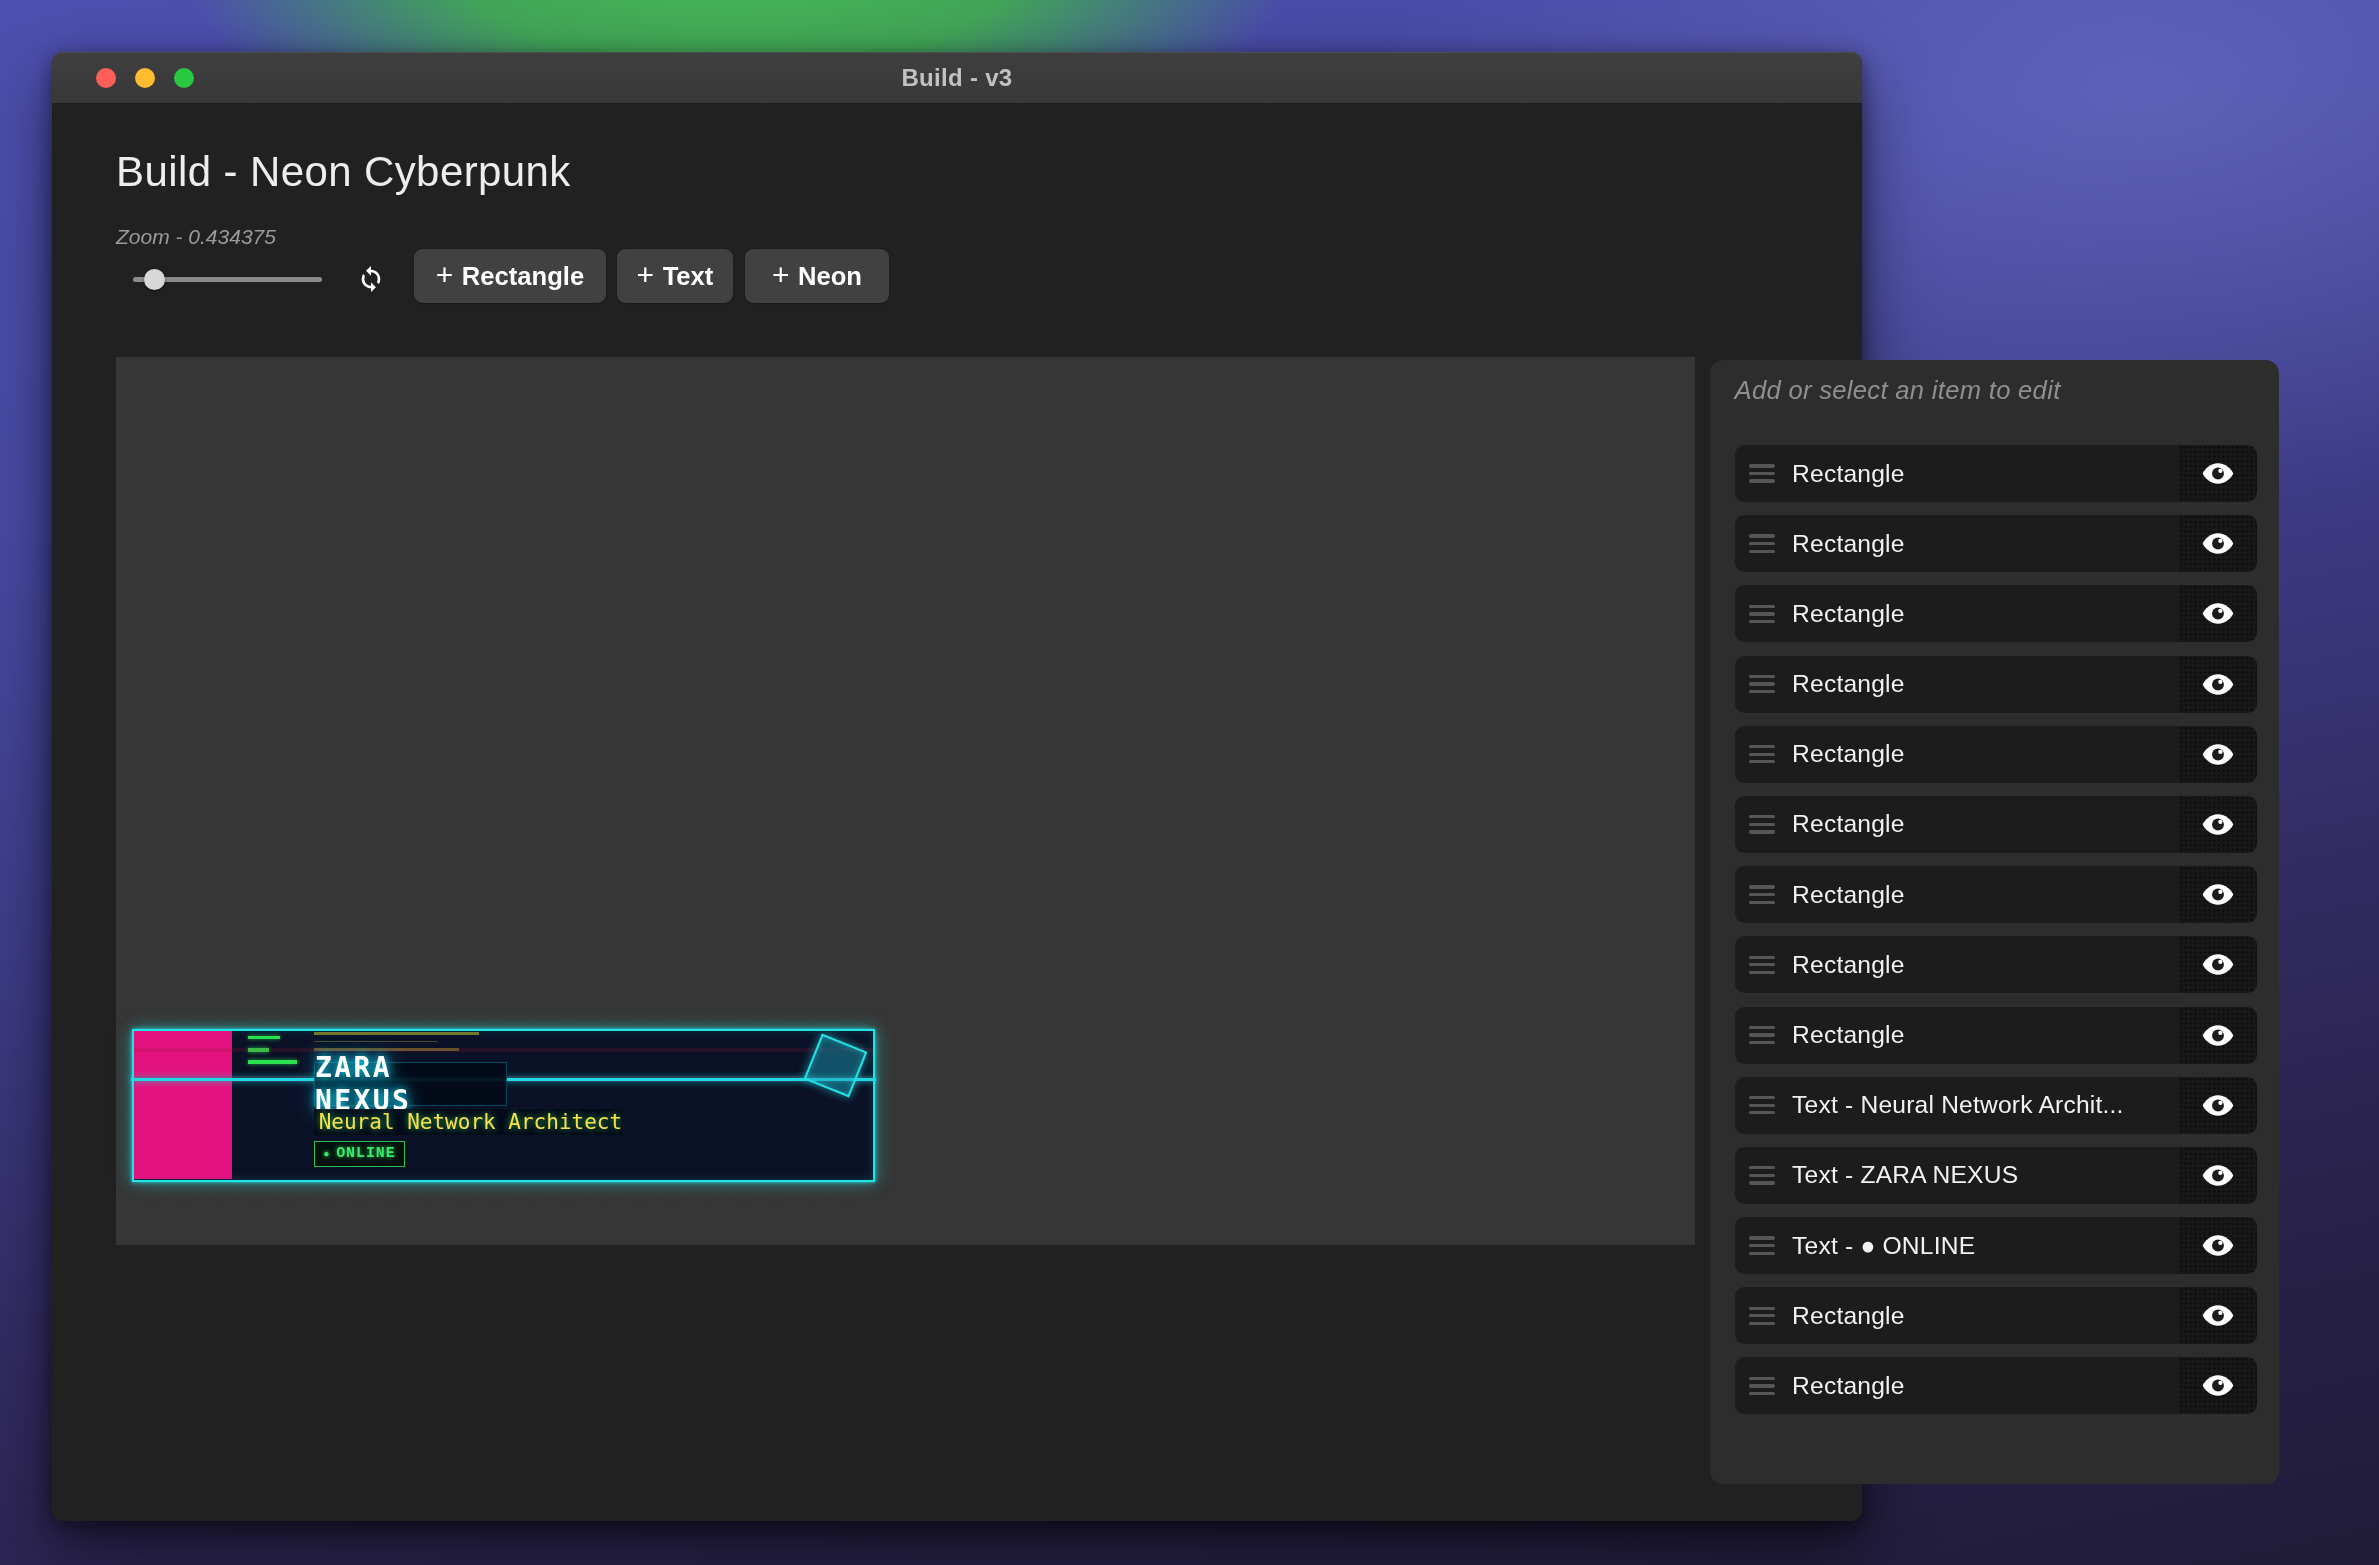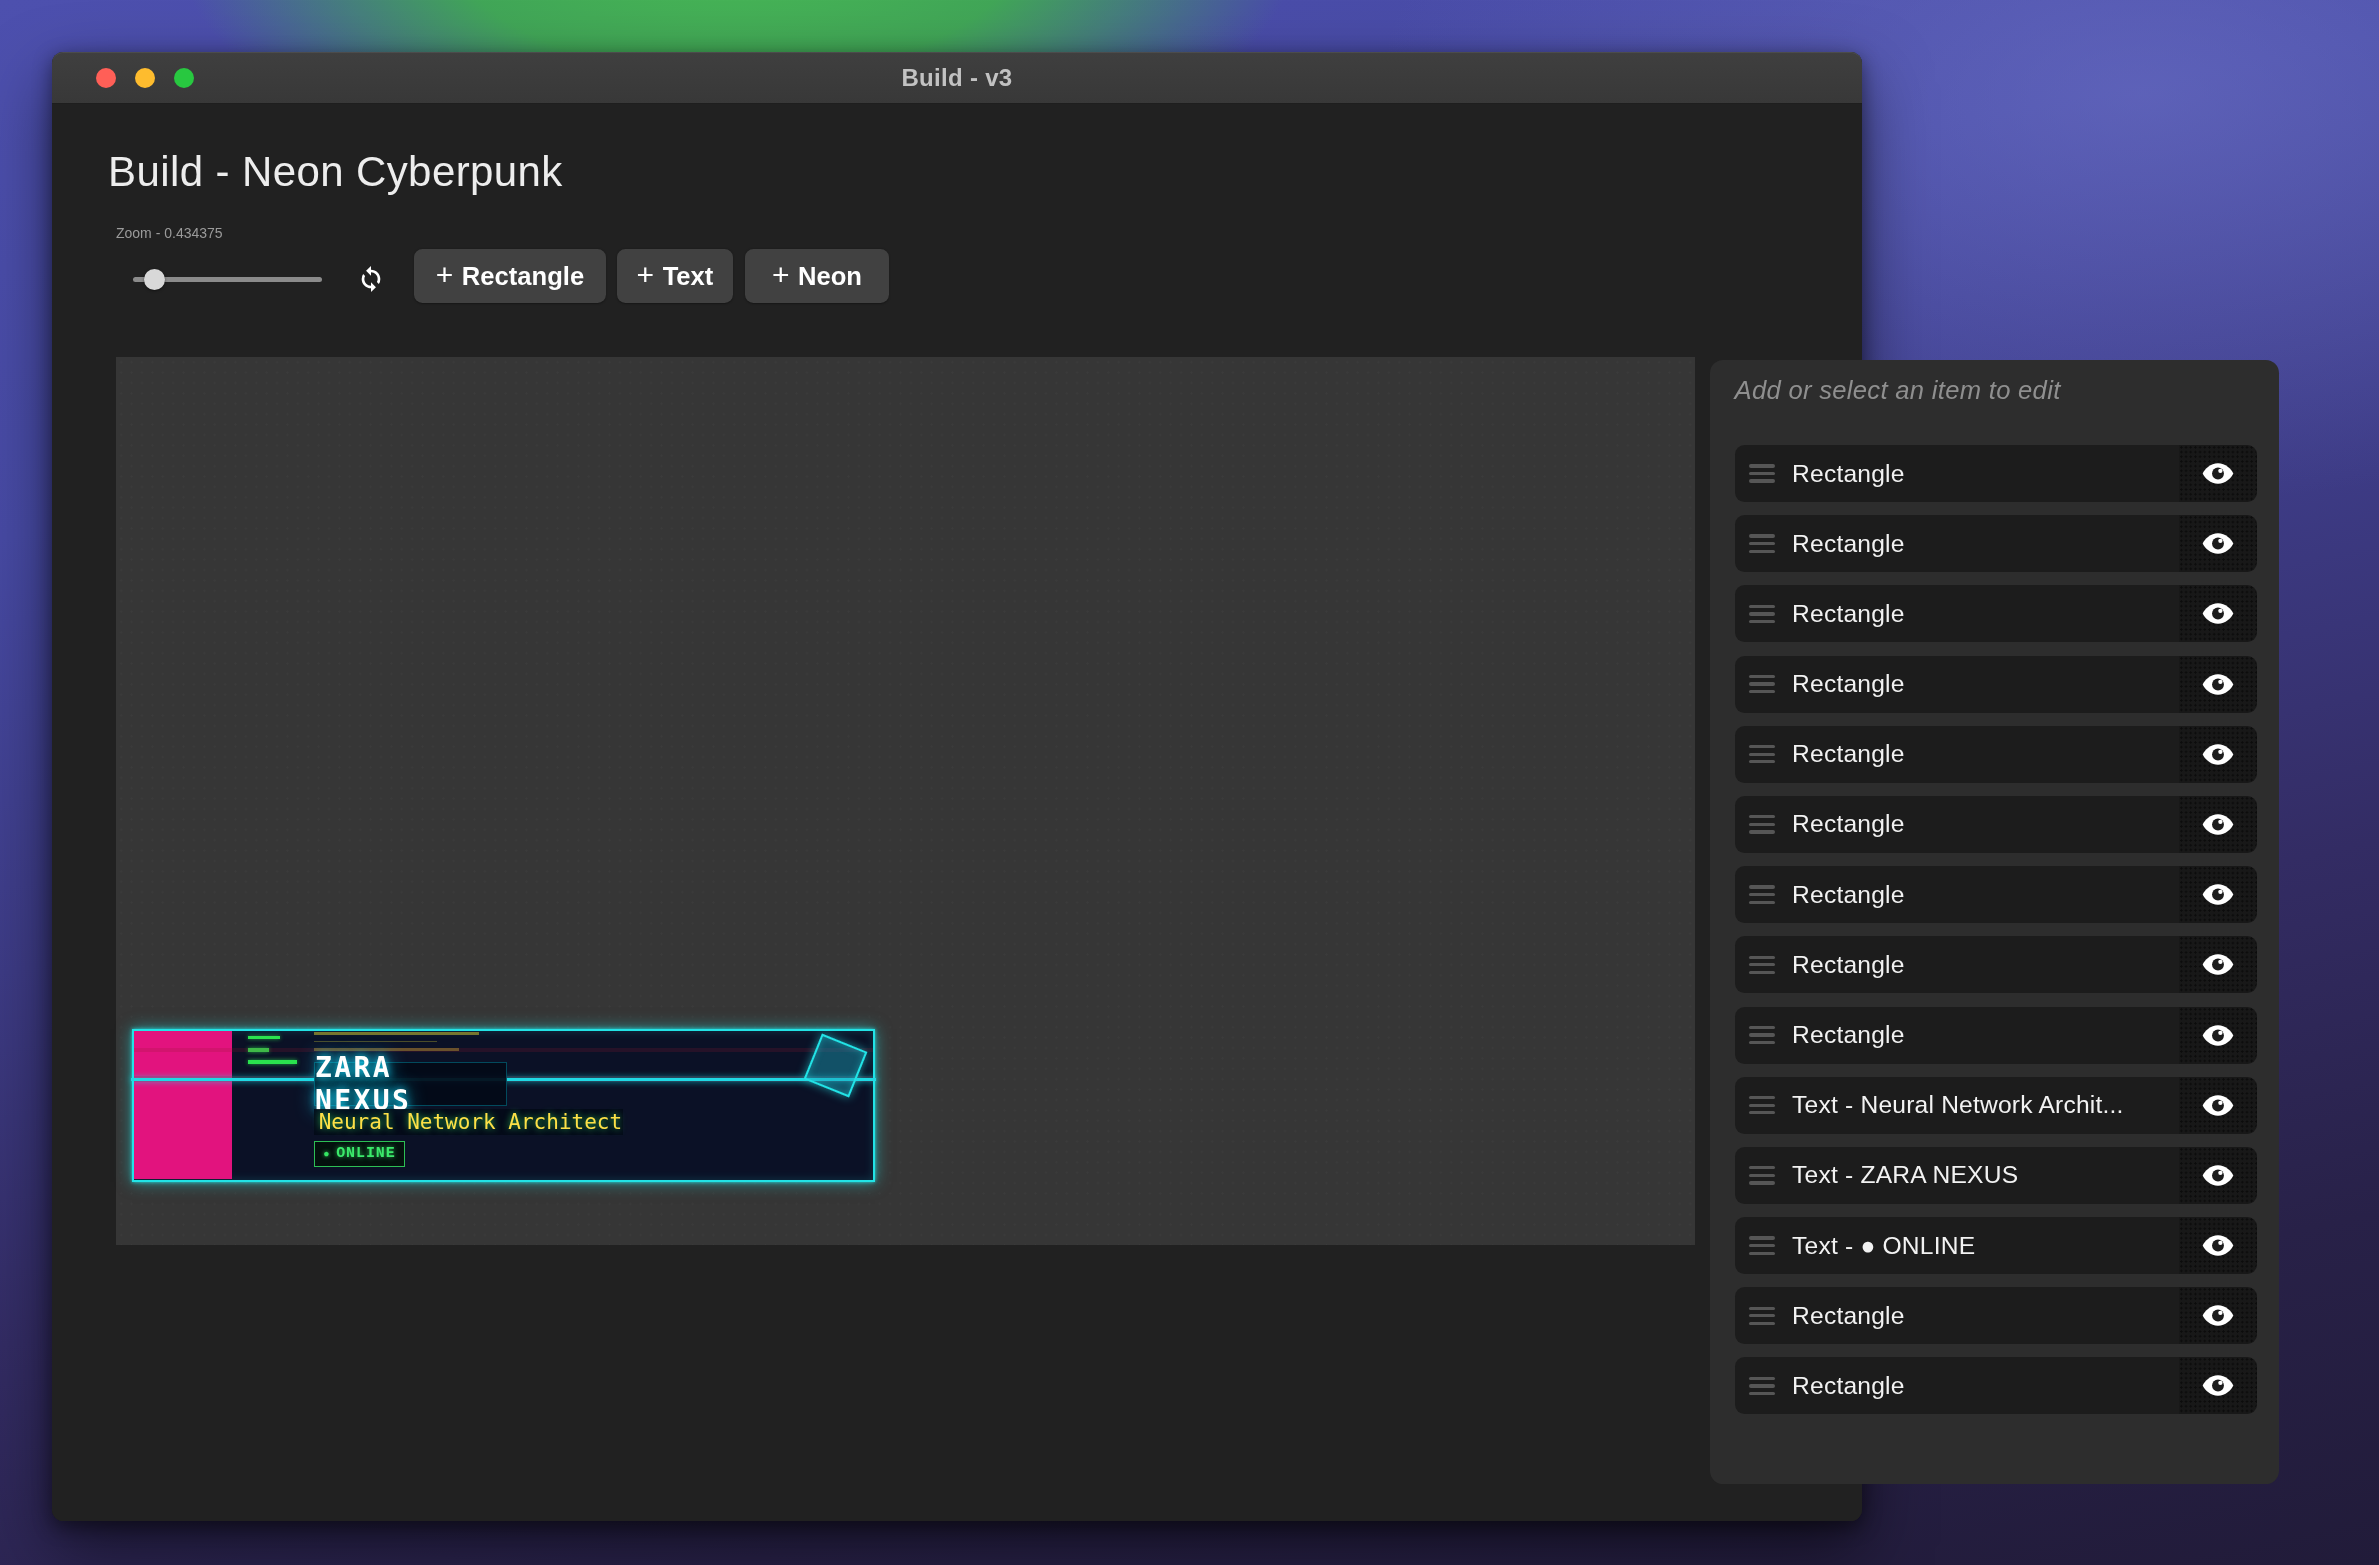--- a/index.html
+++ b/index.html
@@ -38,26 +38,26 @@
     display:flex; align-items:center; justify-content:center;
     color:#c2c2c2; font-size:24px; font-weight:700; letter-spacing:0.3px;
   }
   .content {
     position:absolute; left:0; top:52px; right:0; bottom:0;
     background:#212121; border-radius:0 0 11.4px 11.4px;
   }
 
   
   .page-title {
-    position:absolute; left:56px; top:44px;
+    position:absolute; left:64px; top:44px;
     color:#ededed; font-size:42px; font-weight:500; letter-spacing:0.4px;
   }
   .zoom-label {
     position:absolute; left:64px; top:121px;
-    color:#9b9b9b; font-size:14px; font-weight:500;
+    color:#9b9b9b; font-size:21px; font-weight:500;font-style:italic;
   }
   .slider { position:absolute; left:81px; top:163px; width:189px; height:24.6px; cursor:pointer; }
   .slider .track { position:absolute; left:0; right:0; top:10.4px; height:4.7px; border-radius:2.8px; background:#8b8b8b; }
   .slider .thumb {
     position:absolute; left:11.4px; top:1.9px; width:21px; height:21px; border-radius:50%;
     background:#d8d8d8; box-shadow:0 0.9px 2.8px rgba(0,0,0,.5);
   }
   .refresh-btn { position:absolute; left:303px; top:159px; width:32px; height:32px; cursor:pointer; }
   .refresh-btn svg { width:32px; height:32px; }
 

